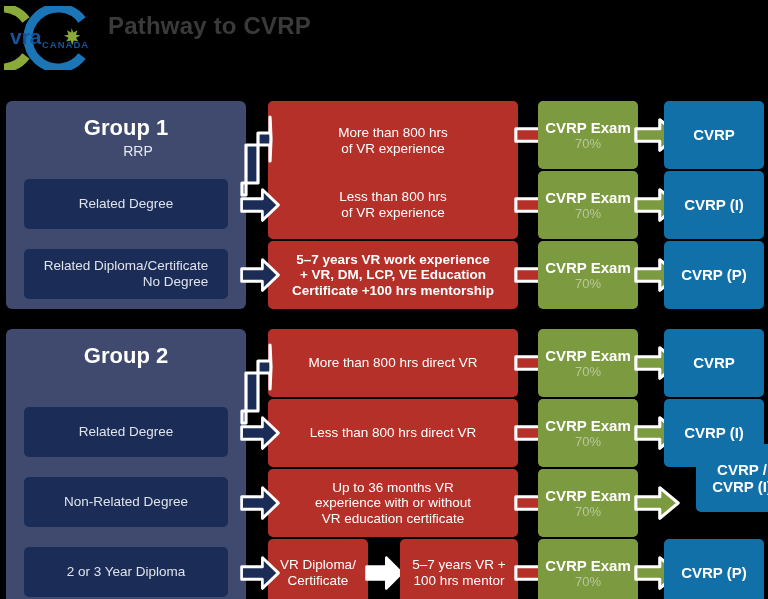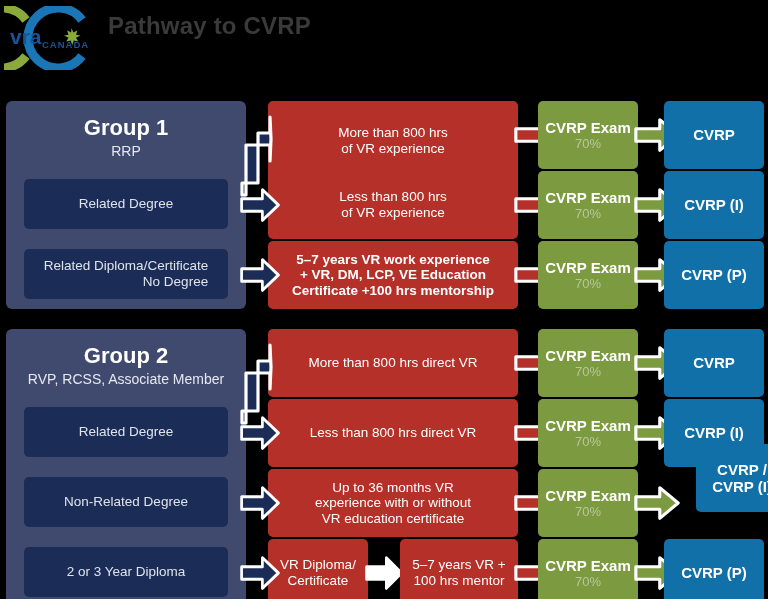--- a/index.html
+++ b/index.html
@@ -24,21 +24,21 @@
   .panel {
     position:absolute; border-radius:6px;
     background:#3f4a6e;
     padding-left:44px;
   }
   .panel-title {
     position:absolute; left:0; width:100%; text-align:center;
     color:#ffffff; font-weight:bold; font-size:22px;
   }
   .panel-sub {
-    position:absolute; left:0; width:100%; text-align:center;
+    position:absolute; left:12px; width:100%; text-align:center;
     color:#e6e8ef; font-size:14px;
   }
   .subbox {
     position:absolute; border-radius:5px; background:#1b2d57;
     color:#dfe3ec; font-size:13.5px; line-height:1.18;
     display:flex; align-items:center; justify-content:center; text-align:right;
   }
 
   .box {
     position:absolute; border-radius:5px;
@@ -147,21 +147,20 @@
           <path d="M2,13 L28,13 L28,3 L48,20 L28,37 L28,27 L2,27 Z" fill="#1b2d57" stroke="#ffffff" stroke-width="3.4" stroke-linejoin="round"></path>
         </svg>
       </div>
       <div class="arrow" style="left: 240px; top: 257px; width: 40px; height: 36px;">
         <svg width="40" height="36" viewBox="0 0 50 40" preserveAspectRatio="none">
           <path d="M2,13 L28,13 L28,3 L48,20 L28,37 L28,27 L2,27 Z" fill="#1b2d57" stroke="#ffffff" stroke-width="3.4" stroke-linejoin="round"></path>
         </svg>
       </div>
       <div class="panel" style="left: 6px; top: 329px; width: 240px; height: 278px;">
         <div class="panel-title" style="top: 14px;">Group 2</div>
-        <div class="panel-sub" style="top: 42px;">RVP, RCSS, Associate Member</div>
         <div class="subbox" style="left: 18px; top: 78px; width: 204px; height: 50px;">Related Degree</div>
         <div class="subbox" style="left: 18px; top: 148px; width: 204px; height: 50px;">Non-Related Degree</div>
         <div class="subbox" style="left: 18px; top: 218px; width: 204px; height: 50px;">2 or 3 Year Diploma</div>
       </div>
       <div class="box red" style="left: 268px; top: 329px; width: 250px; height: 68px;">More than 800 hrs direct VR</div>
       <div class="arrow" style="left: 514px; top: 345px; width: 46px; height: 36px;">
         <svg width="46" height="36" viewBox="0 0 50 40" preserveAspectRatio="none">
           <path d="M2,13 L28,13 L28,3 L48,20 L28,37 L28,27 L2,27 Z" fill="#b6302a" stroke="#ffffff" stroke-width="3.4" stroke-linejoin="round"></path>
         </svg>
       </div>

